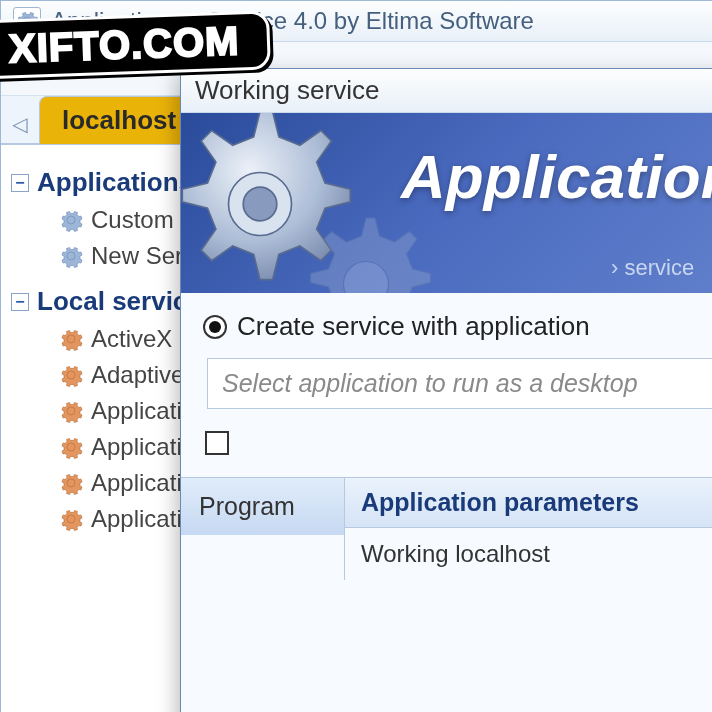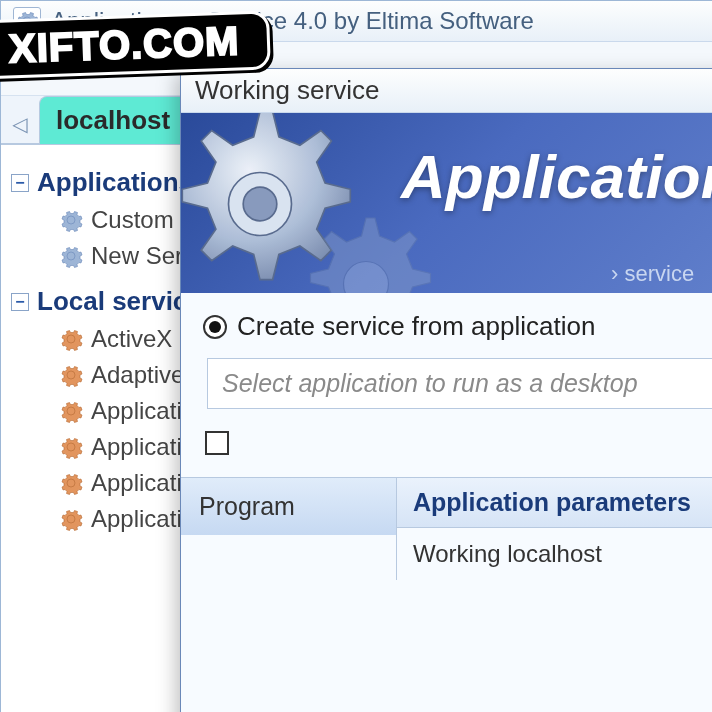--- a/index.html
+++ b/index.html
@@ -50,25 +50,25 @@
   }
   .tab-nav-left {
     width: 22px; height: 38px;
     display:flex; align-items:center; justify-content:center;
     color:#7a93b3;
     font-size:20px;
     cursor:pointer;
     margin-right:8px;
   }
   .tab {
-    padding: 8px 26px 8px 16px;
+    padding: 8px 26px 8px 22px;
     font-size: 26px;
     font-weight: bold;
     color:#2a2a2a;
-    background:#5eead4;
+    background:#eab308;
     border:1px solid #b7c9e0;
     border-bottom: none;
     border-radius: 8px 8px 0 0;
     margin-bottom:-1px;
   }
   .tree-panel {
     padding: 18px 0 0 10px;
     background:#fff;
     height:600px;
   }
@@ -142,21 +142,21 @@
     left:220px; top:28px;
     font-size: 62px;
     font-weight: bold;
     font-style: italic;
     color:#fff;
     text-shadow: 0 2px 6px rgba(0,0,0,0.35);
     white-space:nowrap;
   }
   .banner-sub {
     position:absolute;
-    left:430px; top:148px;
+    left:430px; top:142px;
     font-size:22px;
     color:#c8d6f0;
   }
   .dialog-body { padding: 18px 22px; }
   .radio-row {
     display:flex; align-items:center; gap:10px;
     font-size: 26px; color:#222;
     margin-bottom: 16px;
   }
   .radio {
@@ -190,21 +190,21 @@
     border:2px solid #333;
     background:#fff;
     cursor:pointer;
   }
   .prop-split {
     display:flex;
     border-top:1px solid #b7c9e0;
     margin: 0 -22px;
   }
   .prop-nav {
-    width: 216px;
+    width: 164px;
     border-right:1px solid #b7c9e0;
   }
   .prop-nav-item {
     padding: 14px 18px;
     font-size:25px;
     color:#333;
     cursor:pointer;
   }
   .prop-nav-item.active {
     background: linear-gradient(#e0ecfa, #c6d9f2);
@@ -363,21 +363,21 @@
         <circle cx="50" cy="50" r="15" fill="#a8bbe0"></circle>
       </g>
     </svg>
     <div class="banner-title">Application</div>
     <div class="banner-sub">› service</div>
   </div>
 
   <div class="dialog-body">
     <div class="radio-row">
       <span class="radio checked"></span>
-      <span>Create service from application</span>
+      <span>Create service with application</span>
     </div>
     <div class="select-box">
       <span>Select application to run as a desktop</span>
     </div>
     <div class="check-row">
       <span class="checkbox"></span>
     </div>
 
     <div class="prop-split">
       <div class="prop-nav">

